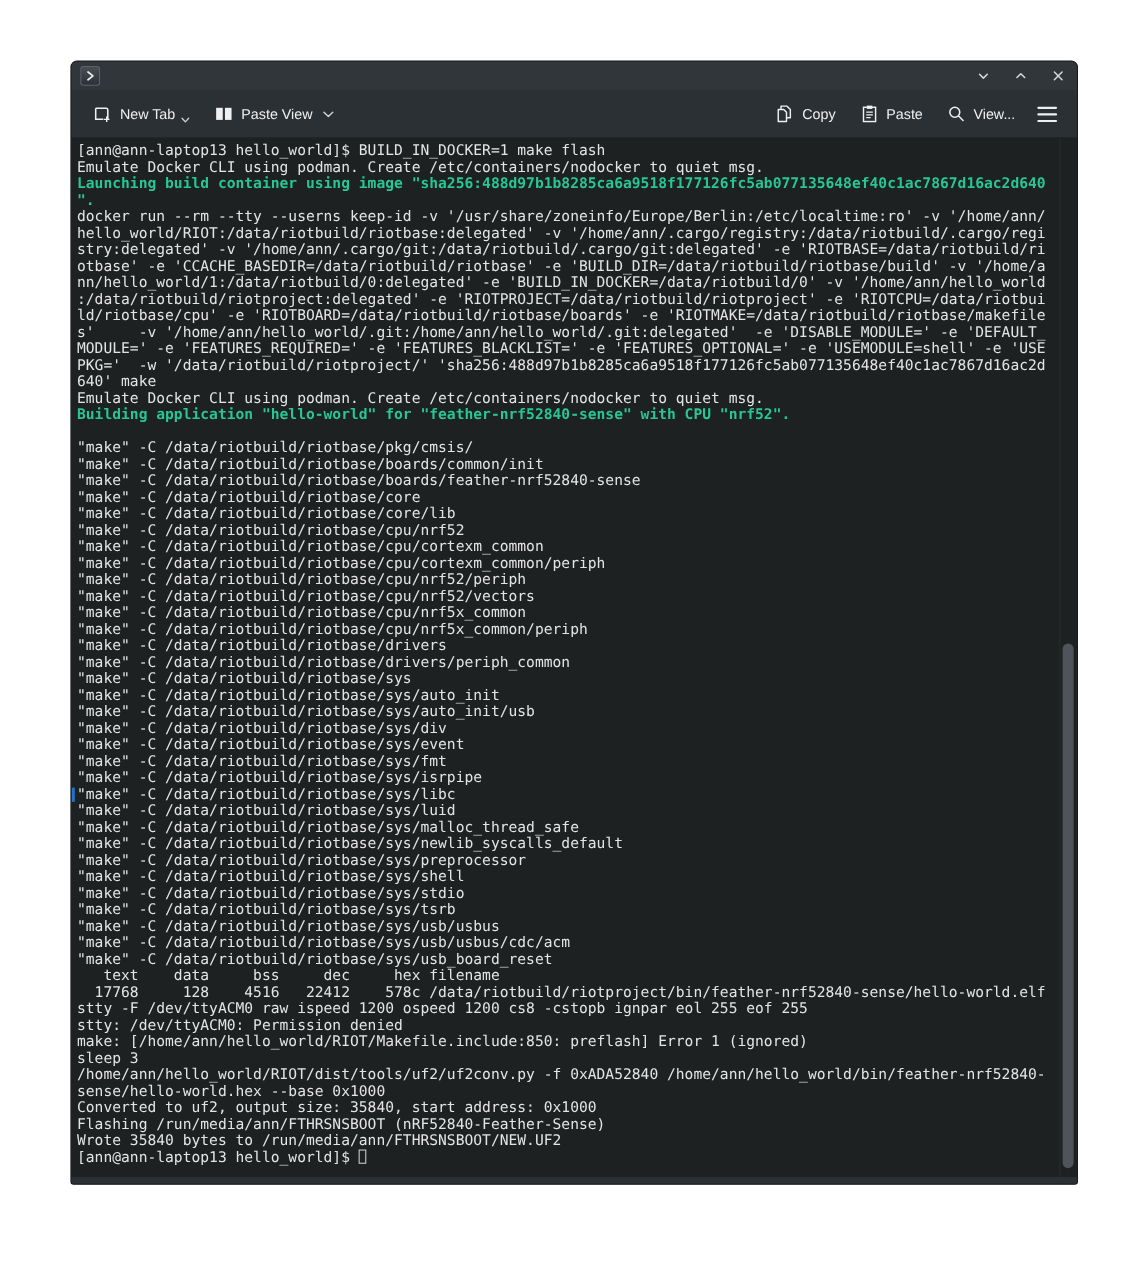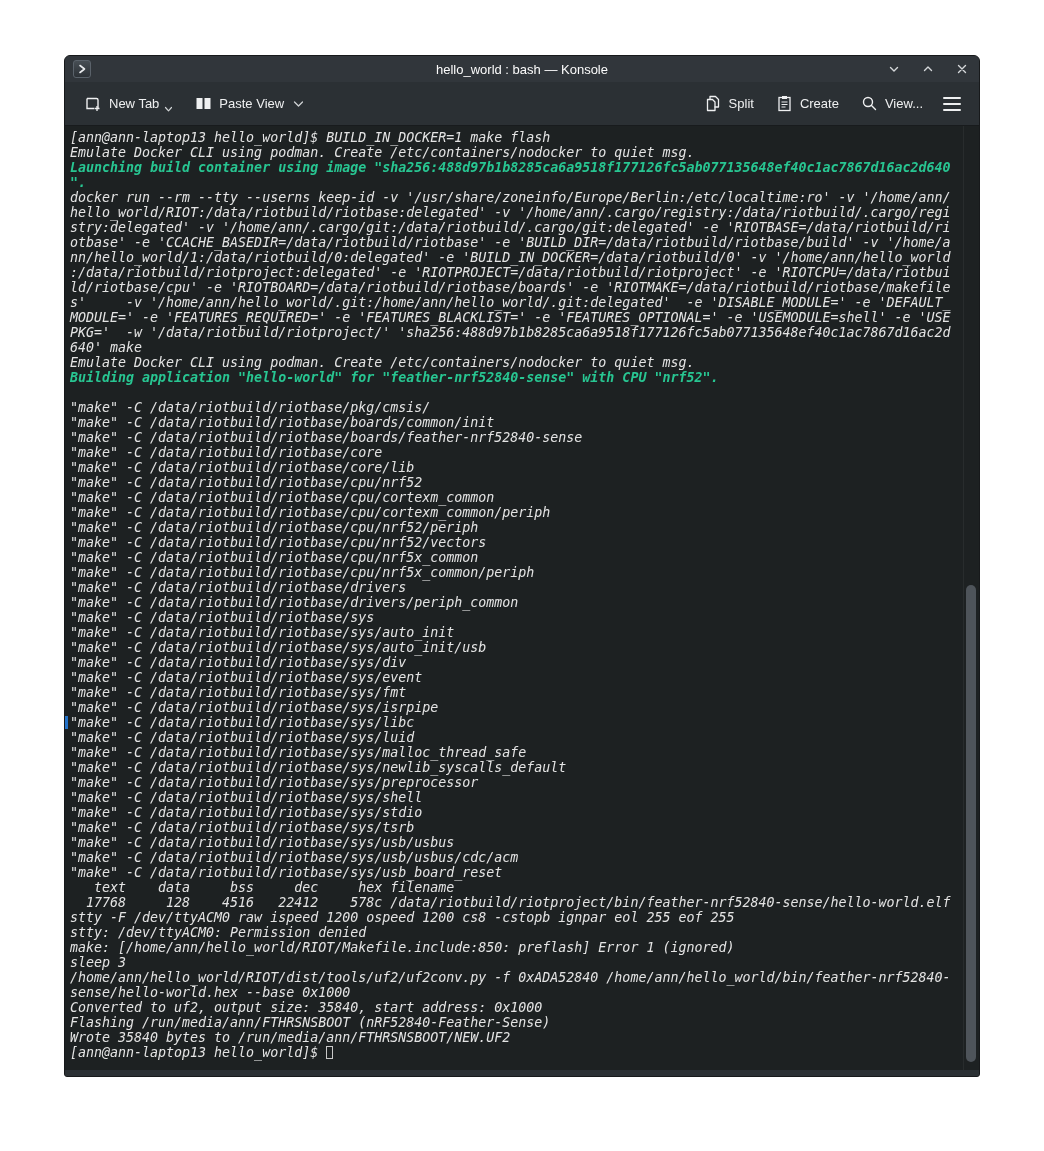--- a/index.html
+++ b/index.html
@@ -58,21 +58,21 @@
 
   
   .terminal{
     flex:1 1 auto;background:var(--terminal-bg);position:relative;
     padding:4px 0 0 5px;overflow:hidden;
   }
   .term-lines{
     font-family:"DejaVu Sans Mono", monospace;
     font-size:13.3px;line-height:15px;
     color:var(--terminal-fg);
-    white-space:pre;width:calc(100% - 16px);font-style:italic;
+    white-space:pre;width:calc(100% - 16px);
   }
   .term-line{height:15px;position:relative;}
   .term-line.green{color:var(--accent-green);font-weight:bold;}
   .term-line.marker::before{
     content:"";position:absolute;left:-5px;top:1px;width:3px;height:13px;
     background:var(--marker-blue);
   }
   .cursor{
     display:inline-block;width:7px;height:13px;
     border:1px solid #c8c8c8;vertical-align:-2px;
@@ -94,21 +94,20 @@
 <body>
 
 <div class="window">
 
   <div class="titlebar">
     <div class="app-icon">
       <svg width="10" height="10" viewBox="0 0 10 10">
         <polyline points="3,1.5 7.5,5 3,8.5" fill="none" stroke="#e8eaec" stroke-width="1.6" stroke-linecap="round" stroke-linejoin="round"></polyline>
       </svg>
     </div>
-    <div class="win-title">hello_world : bash — Konsole</div>
     <div class="win-buttons">
       <div class="win-btn">
         <svg width="14" height="14" viewBox="0 0 14 14">
           <polyline points="3.5,5.5 7,9 10.5,5.5" fill="none" stroke="#d5d8da" stroke-width="1.4" stroke-linecap="round" stroke-linejoin="round"></polyline>
         </svg>
       </div>
       <div class="win-btn">
         <svg width="14" height="14" viewBox="0 0 14 14">
           <polyline points="3.5,8.5 7,5 10.5,8.5" fill="none" stroke="#d5d8da" stroke-width="1.4" stroke-linecap="round" stroke-linejoin="round"></polyline>
         </svg>
@@ -144,29 +143,29 @@
       </svg>
     </div>
 
     <div class="tb-spacer"></div>
 
     <div class="tb-btn">
       <svg width="17" height="17" viewBox="0 0 17 17">
         <path d="M5,4.5 V1.5 h5.5 l3,3 V12 h-4" fill="none" stroke="#eff0f1" stroke-width="1.3" stroke-linejoin="round"></path>
         <path d="M2.5,4.5 h5 l2.5,2.5 v8.5 h-7.5 z" fill="none" stroke="#eff0f1" stroke-width="1.3" stroke-linejoin="round"></path>
       </svg>
-      <span>Split</span>
+      <span>Copy</span>
     </div>
     <div class="tb-btn">
       <svg width="17" height="17" viewBox="0 0 17 17">
         <rect x="3" y="2.5" width="11" height="13" fill="none" stroke="#eff0f1" stroke-width="1.3"></rect>
         <rect x="6" y="1" width="5" height="3" fill="#eff0f1"></rect>
         <path d="M5.5,7 h6 M5.5,9.5 h6 M5.5,12 h4" stroke="#eff0f1" stroke-width="1.2"></path>
       </svg>
-      <span>Create</span>
+      <span>Paste</span>
     </div>
     <div class="tb-btn">
       <svg width="17" height="17" viewBox="0 0 17 17">
         <circle cx="7" cy="7" r="4.5" fill="none" stroke="#eff0f1" stroke-width="1.4"></circle>
         <line x1="10.5" y1="10.5" x2="14.5" y2="14.5" stroke="#eff0f1" stroke-width="1.4" stroke-linecap="round"></line>
       </svg>
       <span>View...</span>
     </div>
     <div class="hamburger">
       <span></span>

